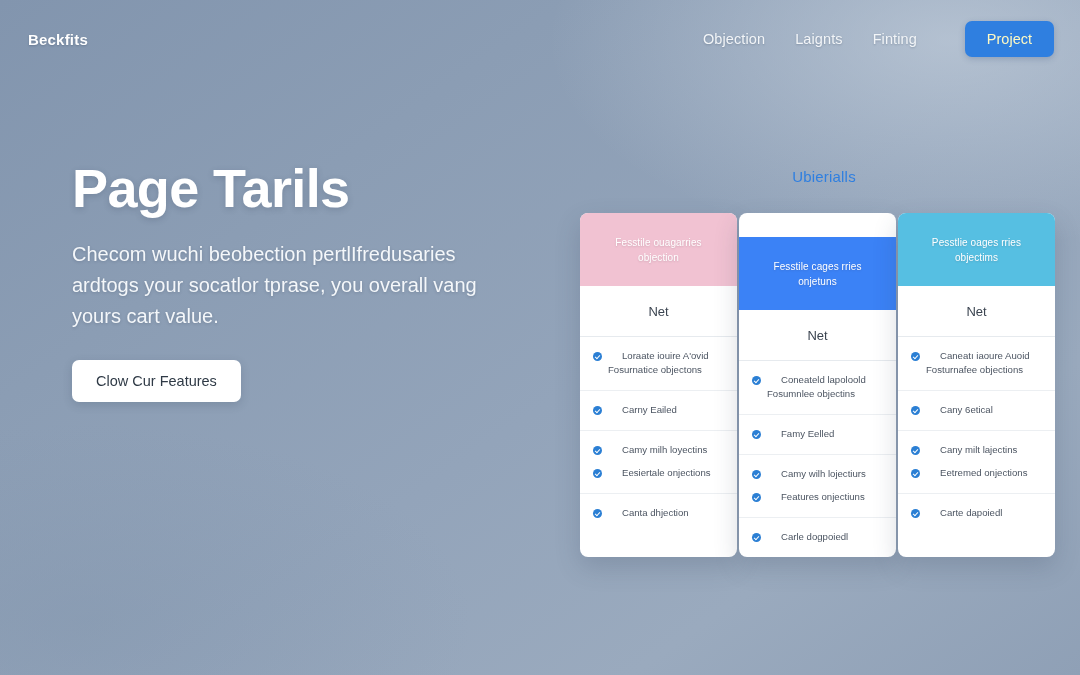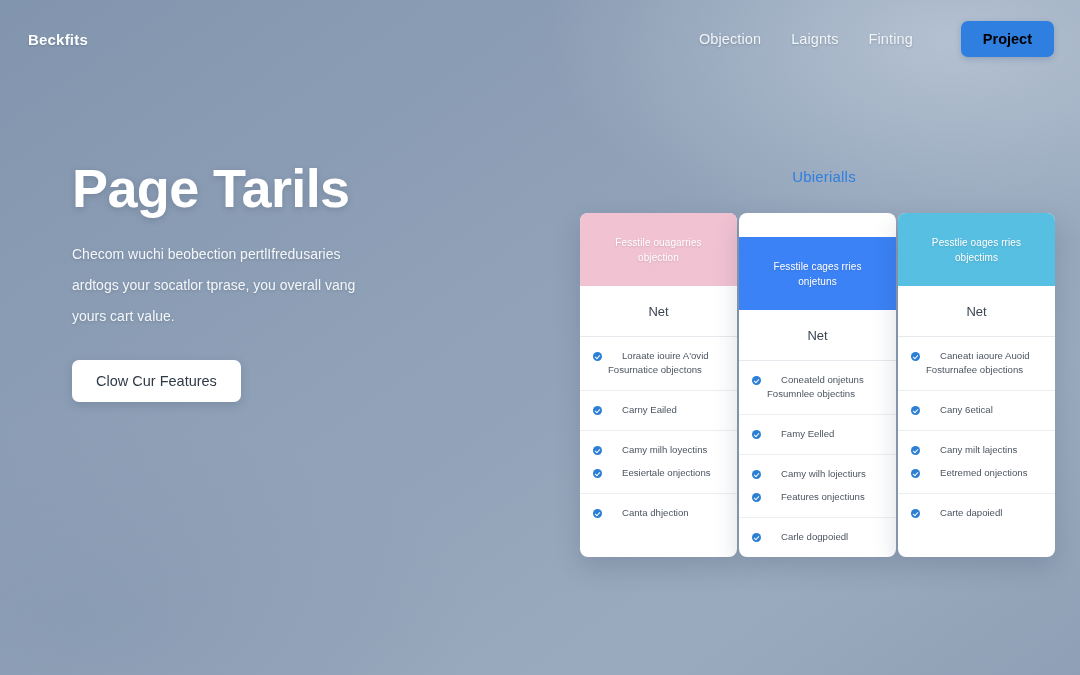--- a/index.html
+++ b/index.html
@@ -52,23 +52,23 @@
     color: #f2f5f8;
     font-size: 14.5px;
     font-weight: 400;
     letter-spacing: 0.1px;
     text-shadow: 0 1px 2px rgba(40,55,75,0.25);
     cursor: pointer;
   }
   .nav-cta {
     margin-left: 18px;
     background: #2f7fe0;
-    color: #000000;
+    color: #fef9c3;
     font-size: 14.5px;
-    font-weight: 700;
+    font-weight: 400;
     padding: 10px 22px;
     border-radius: 7px;
     border: none;
     cursor: pointer;
     font-family: "Liberation Sans", sans-serif;
     box-shadow: 0 2px 6px rgba(30,60,110,0.22);
   }
 
   
   .hero {
@@ -82,21 +82,21 @@
     color: #ffffff;
     font-size: 54px;
     line-height: 1.06;
     font-weight: 700;
     letter-spacing: -0.6px;
     text-shadow: 0 2px 6px rgba(45,60,80,0.22);
   }
   .hero-sub {
     margin: 22px 0 0 0;
     color: #f4f7fa;
-    font-size: 14px;
+    font-size: 20px;
     line-height: 31px;
     font-weight: 400;
     text-shadow: 0 1px 3px rgba(45,60,80,0.24);
   }
   .hero-sub span { display: block; }
   .hero-btn {
     margin-top: 28px;
     display: inline-block;
     background: #ffffff;
     color: #2f3a46;
@@ -290,21 +290,21 @@
           <span>Fesstile cages rries</span><br>
           <span>onjetuns</span>
         </span>
       </div>
       <div class="card-price">Net</div>
       <div class="card-body">
         <div class="feat-group">
           <div class="feat">
             <span class="check" style="background: rgb(43, 127, 212);"></span>
             <span class="feat-text">
-              <span>Coneateld onjetuns</span>
+              <span>Coneateld lapoloold</span>
               <span class="sub">Fosumnlee objectins</span>
             </span>
           </div>
         </div>
         <div class="feat-group">
           <div class="feat">
             <span class="check" style="background: rgb(43, 127, 212);"></span>
             <span class="feat-text">Famy Eelled</span>
           </div>
         </div>

